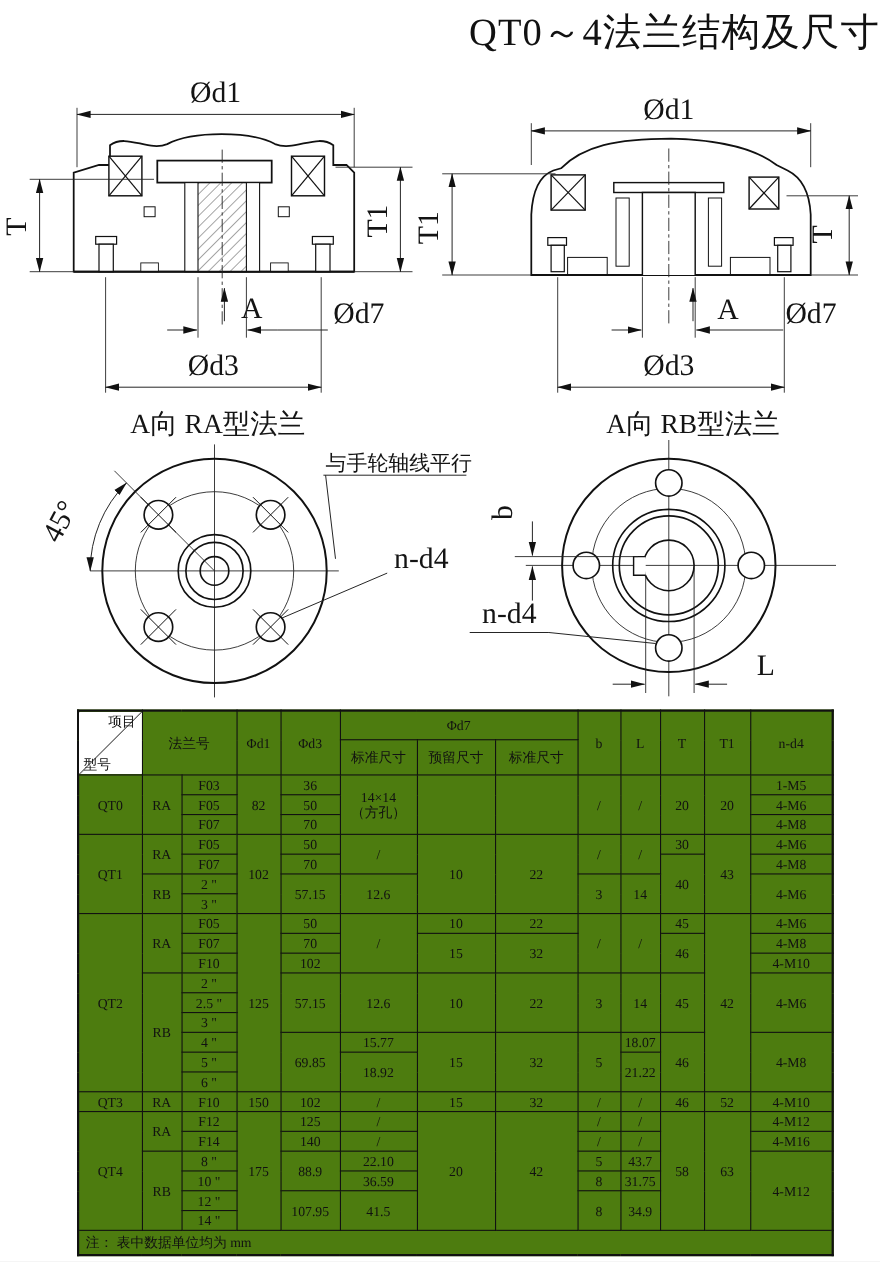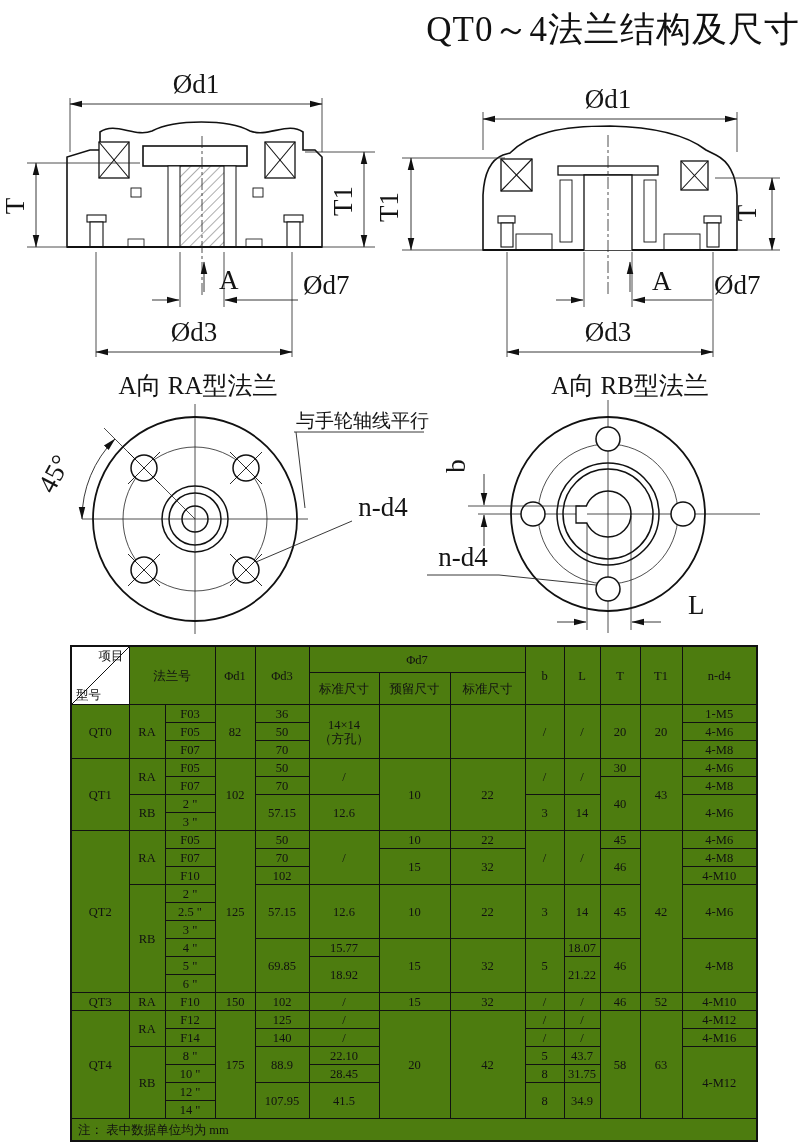--- a/index.html
+++ b/index.html
@@ -433,21 +433,21 @@
           <td rowspan="4">RB</td>
           <td>8 "</td>
           <td rowspan="2">88.9</td>
           <td>22.10</td>
           <td>5</td>
           <td>43.7</td>
           <td rowspan="4">4-M12</td>
         </tr>
         <tr>
           <td>10 "</td>
-          <td>28.45</td>
+          <td>36.59</td>
           <td>8</td>
           <td>31.75</td>
         </tr>
         <tr>
           <td>12 "</td>
           <td rowspan="2">107.95</td>
           <td rowspan="2">41.5</td>
           <td rowspan="2">8</td>
           <td rowspan="2">34.9</td>
         </tr>

